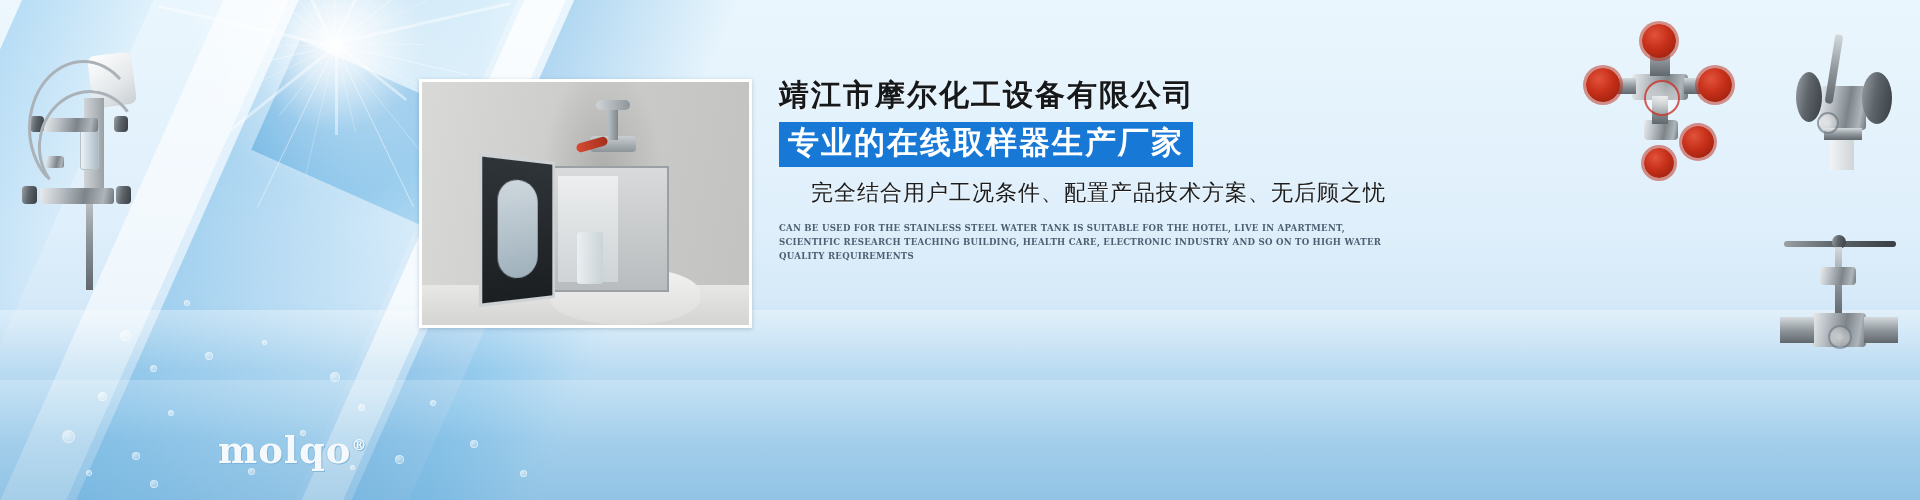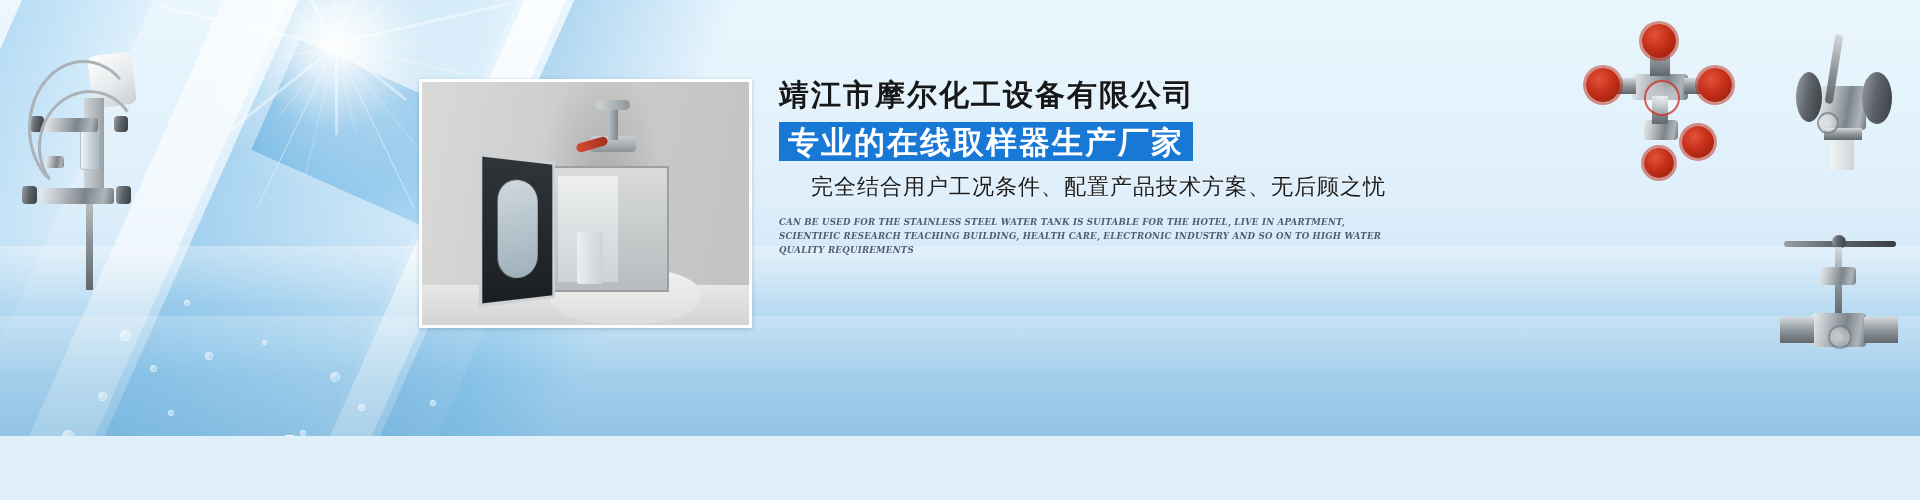--- a/index.html
+++ b/index.html
@@ -2,21 +2,21 @@
 <html><head>
 <meta charset="utf-8">
 <style>
   html,body{margin:0;padding:0;}
   body{
     width:1920px;height:500px;overflow:hidden;
     font-family:"Liberation Sans","DejaVu Sans",sans-serif;
     background:#dff0fb;
   }
   .banner{
-    position:relative;width:1920px;height:436px;overflow:hidden;
+    position:relative;width:1920px;height:500px;overflow:hidden;
     background:
       linear-gradient(180deg,#eaf6fd 0%,#dfeffb 45%,#cfe6f7 70%,#c3dff4 100%);
   }
 
   
   .ribbon{position:absolute;transform-origin:top left;}
   .rb1{left:-120px;top:-160px;width:230px;height:900px;
        background:linear-gradient(90deg,rgba(255,255,255,.55),rgba(255,255,255,.05));
        transform:rotate(24deg);}
   .rb2{left:120px;top:-220px;width:120px;height:940px;
@@ -87,42 +87,41 @@
   .textblock{position:absolute;left:779px;top:78px;width:620px;}
   .company{
     font-family:"DejaVu Serif","Liberation Serif",serif;
     font-size:30px;font-weight:700;color:#16181a;letter-spacing:2px;
     line-height:1.1;white-space:nowrap;
     text-shadow:0 1px 1px rgba(255,255,255,.7);
   }
   .hl{
     display:inline-block;background:#1878d6;color:#ffffff;
     font-size:31px;font-weight:700;letter-spacing:2px;
-    padding:5px 9px 1px 9px;line-height:1.05;white-space:nowrap;
+    padding:5px 9px 7px 9px;line-height:1.05;white-space:nowrap;
     margin-top:11px;
   }
   .sub{
     font-size:22px;color:#1b1d1f;font-weight:400;letter-spacing:1px;
     white-space:nowrap;margin-top:13px;line-height:1.2;
     text-shadow:0 1px 0 rgba(255,255,255,.8);
     margin-left:32px;
   }
   .hl2{
     display:inline-block;background:#1878d6;color:#ffffff;
     font-size:24px;font-weight:400;letter-spacing:3px;
     padding:6px 18px 8px 18px;line-height:1.05;white-space:nowrap;
     margin-top:14px;margin-left:20px;
   }
   .eng{
     margin-top:16px;width:608px;
     font-family:"DejaVu Serif","Liberation Serif",serif;
     font-size:8.6px;font-weight:700;line-height:1.62;
     color:#4d6073;letter-spacing:.25px;
     text-transform:uppercase;
-    font-style:italic;
   }
 
   
   .wm{
     position:absolute;left:218px;top:428px;
     font-family:"DejaVu Serif","Liberation Serif",serif;
     font-size:37px;font-weight:700;letter-spacing:1px;
     color:rgba(255,255,255,.92);
     text-shadow:1px 1px 0 rgba(120,175,215,.8),-1px 0 0 rgba(120,175,215,.45);
   }

